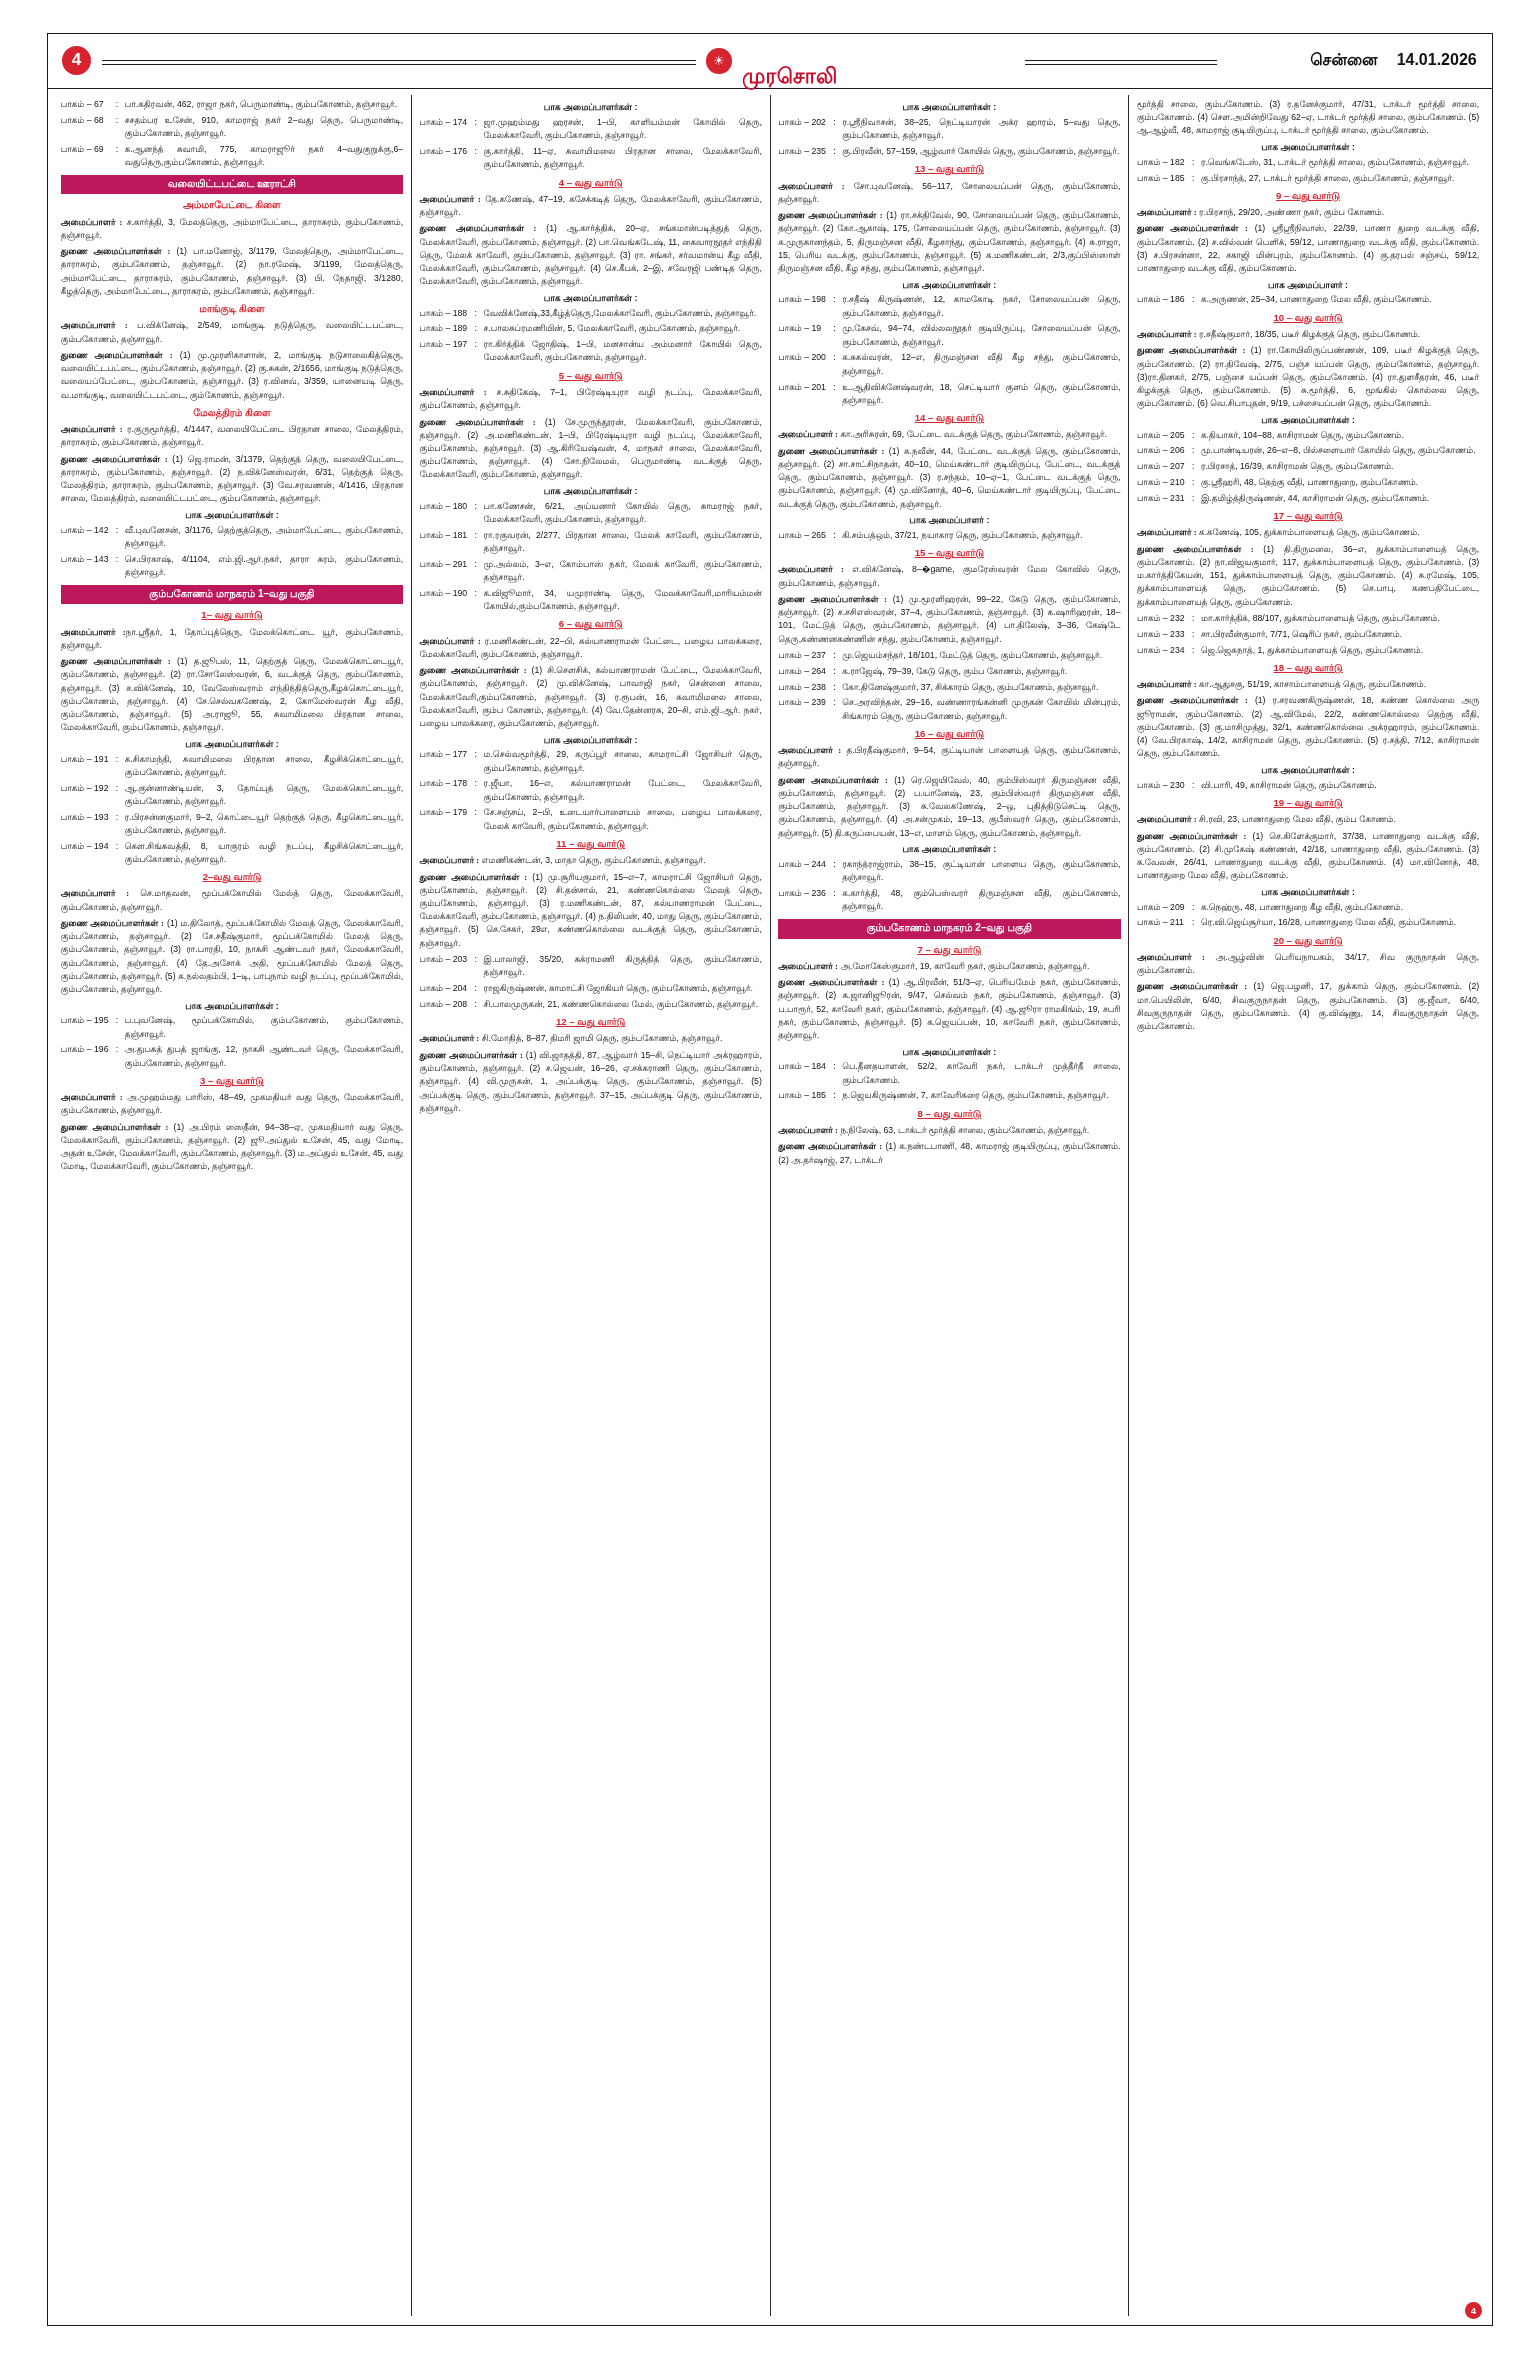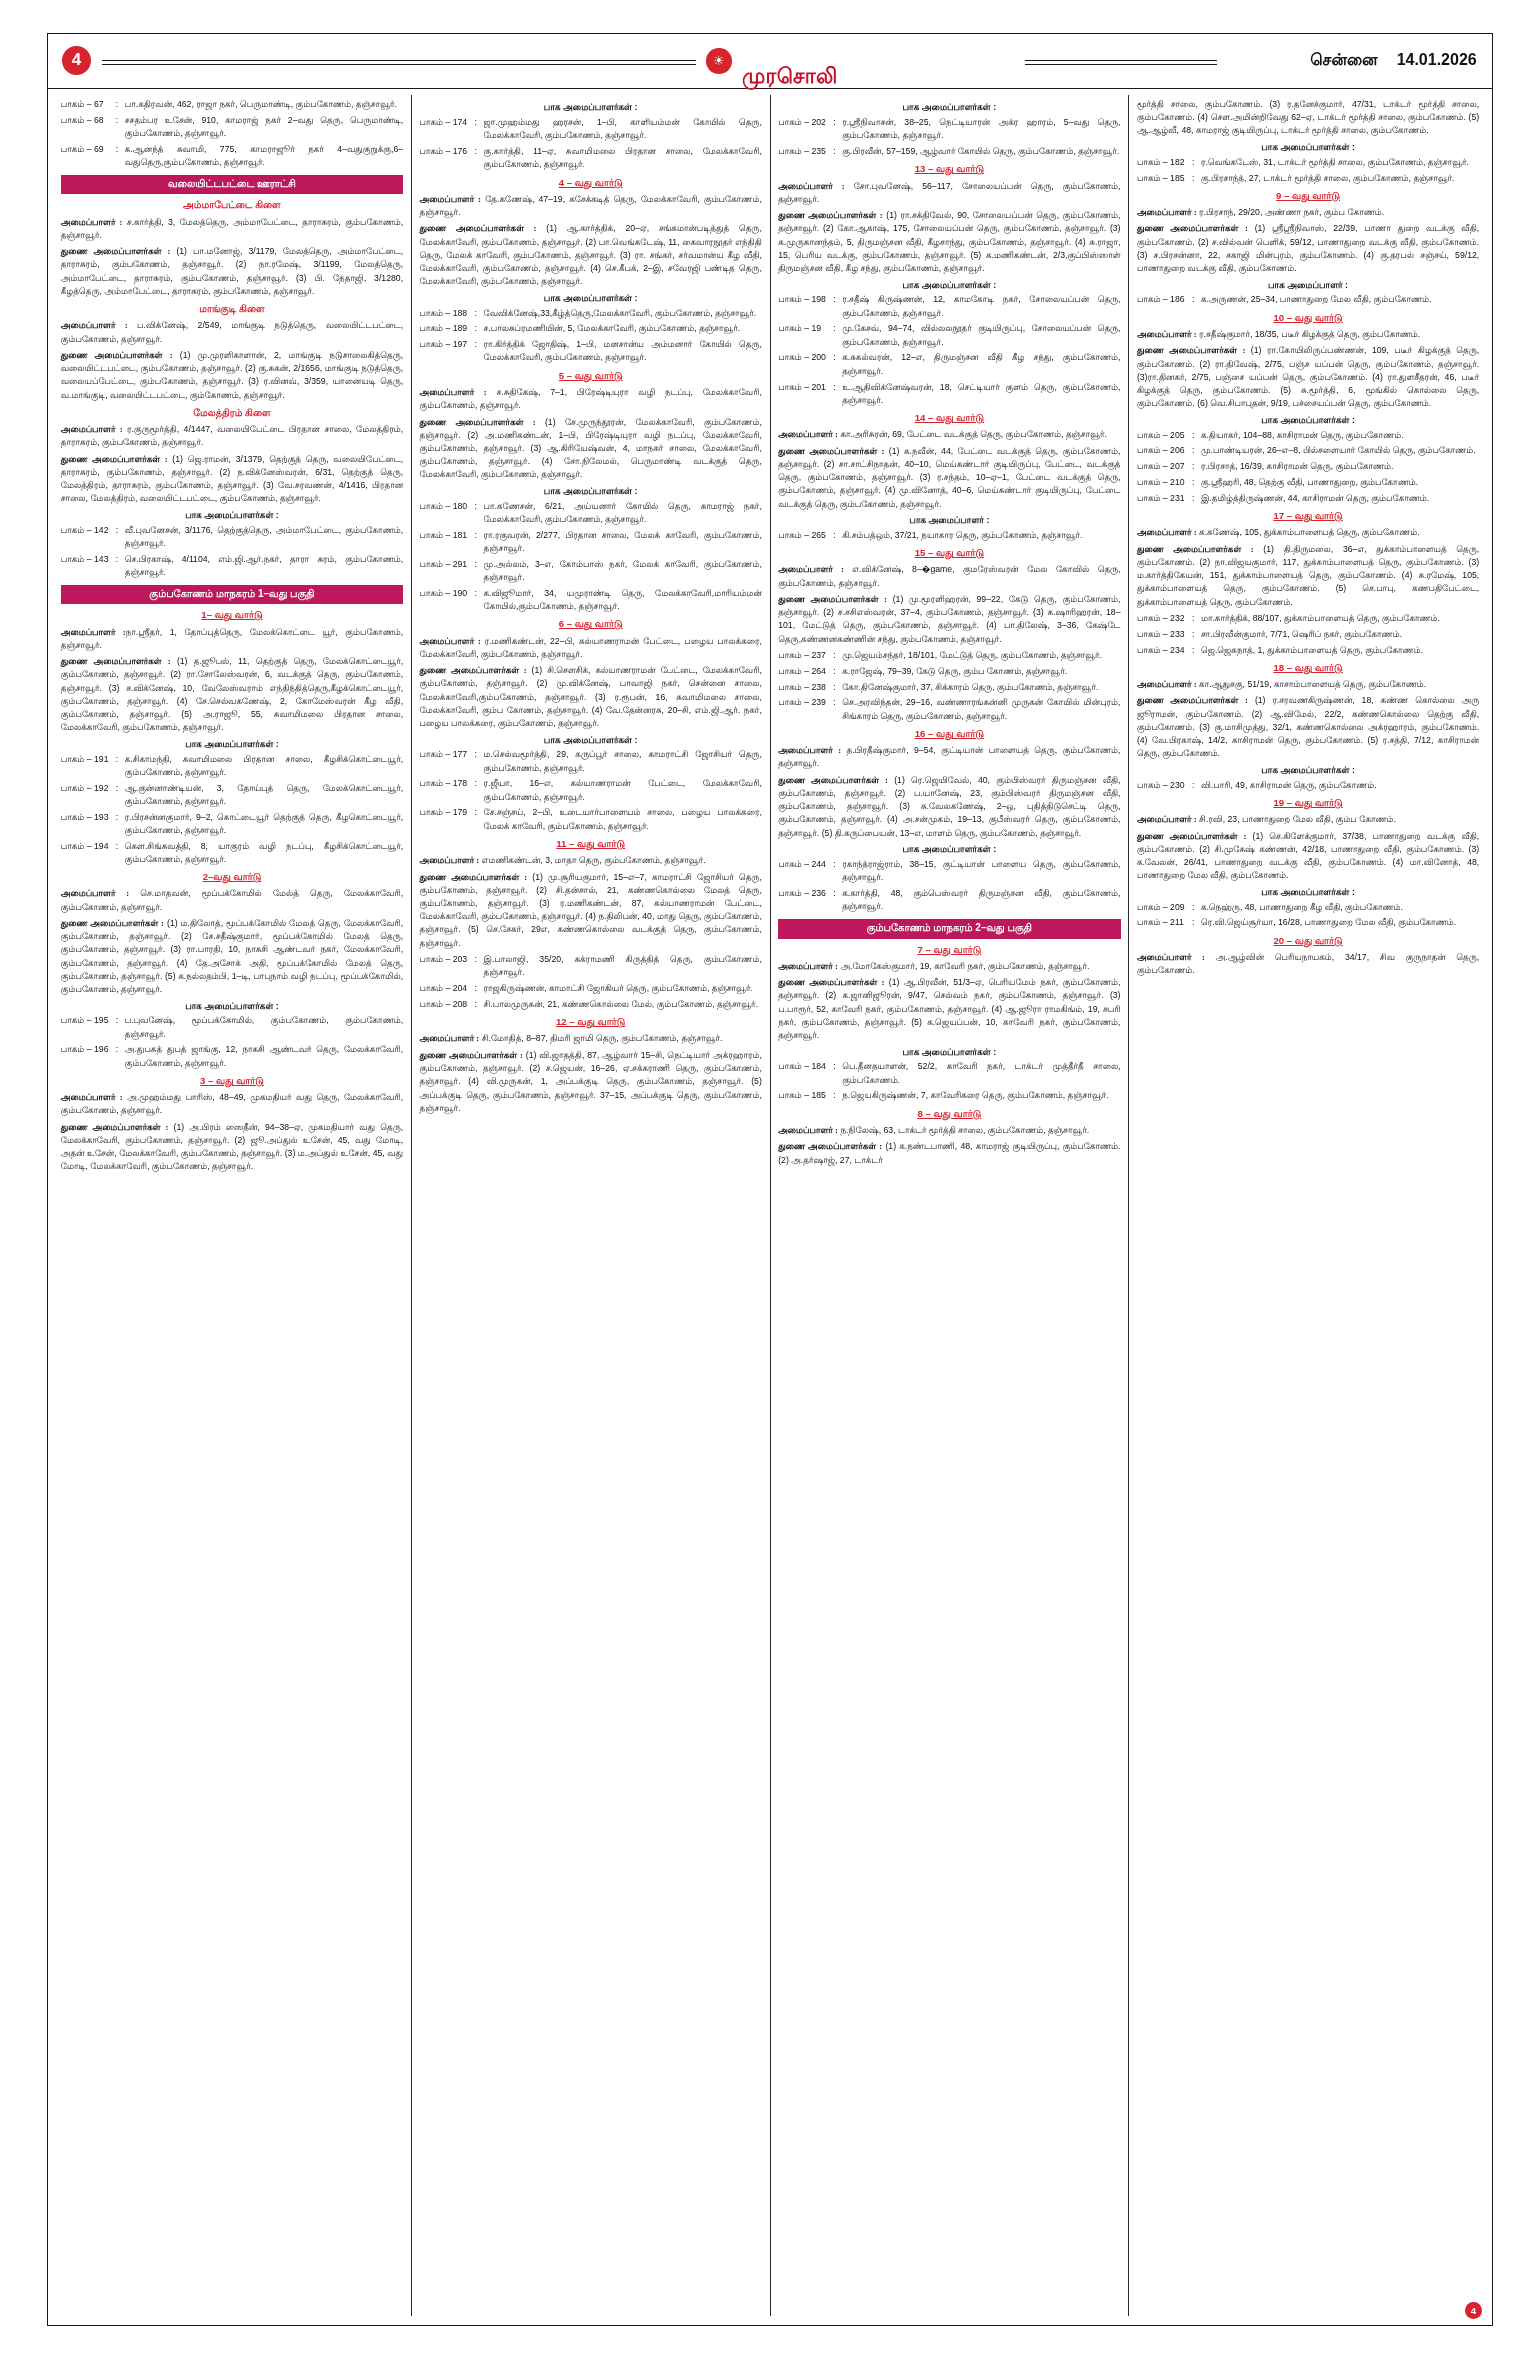--- a/index.html
+++ b/index.html
@@ -579,19 +579,20 @@
             <span class="colon">:</span>
             <span class="body">க.நெஹ்ரு, 48, பாணாதுறை கீழ வீதி, கும்பகோணம்.</span>
           </div>
           <div class="entry">
             <span class="lbl">பாகம் – 211</span>
             <span class="colon">:</span>
             <span class="body">ரெ.வி.ஜெய்சூர்யா, 16/28, பாணாதுறை மேல வீதி, கும்பகோணம்.</span>
           </div>
           <div class="ward"><span class="u">20 – வது வார்டு</span></div>
           <div class="para"><span class="hdr">அமைப்பாளர் :</span><span> அ.ஆழ்வின் பெரியநாயகம், 34/17, சிவ குருநாதன் தெரு, கும்பகோணம்.</span></div>
+          <div class="para"><span class="hdr">துணை அமைப்பாளர்கள் :</span><span> (1) ஜெ.பழனி, 17, துக்காம் தெரு, கும்பகோணம். (2) மா.பெயிலின், 6/40, சிவகுருநாதன் தெரு, கும்பகோணம். (3) கு.ஜீவா, 6/40, சிவகுருநாதன் தெரு, கும்பகோணம். (4) கு.விஷ்ணு, 14, சிவகுருநாதன் தெரு, கும்பகோணம்.</span></div>
         </div>
     </div>
 
     <div class="footer-circle">4</div>
   </div>
 </div>
 
 
 </body></html>

